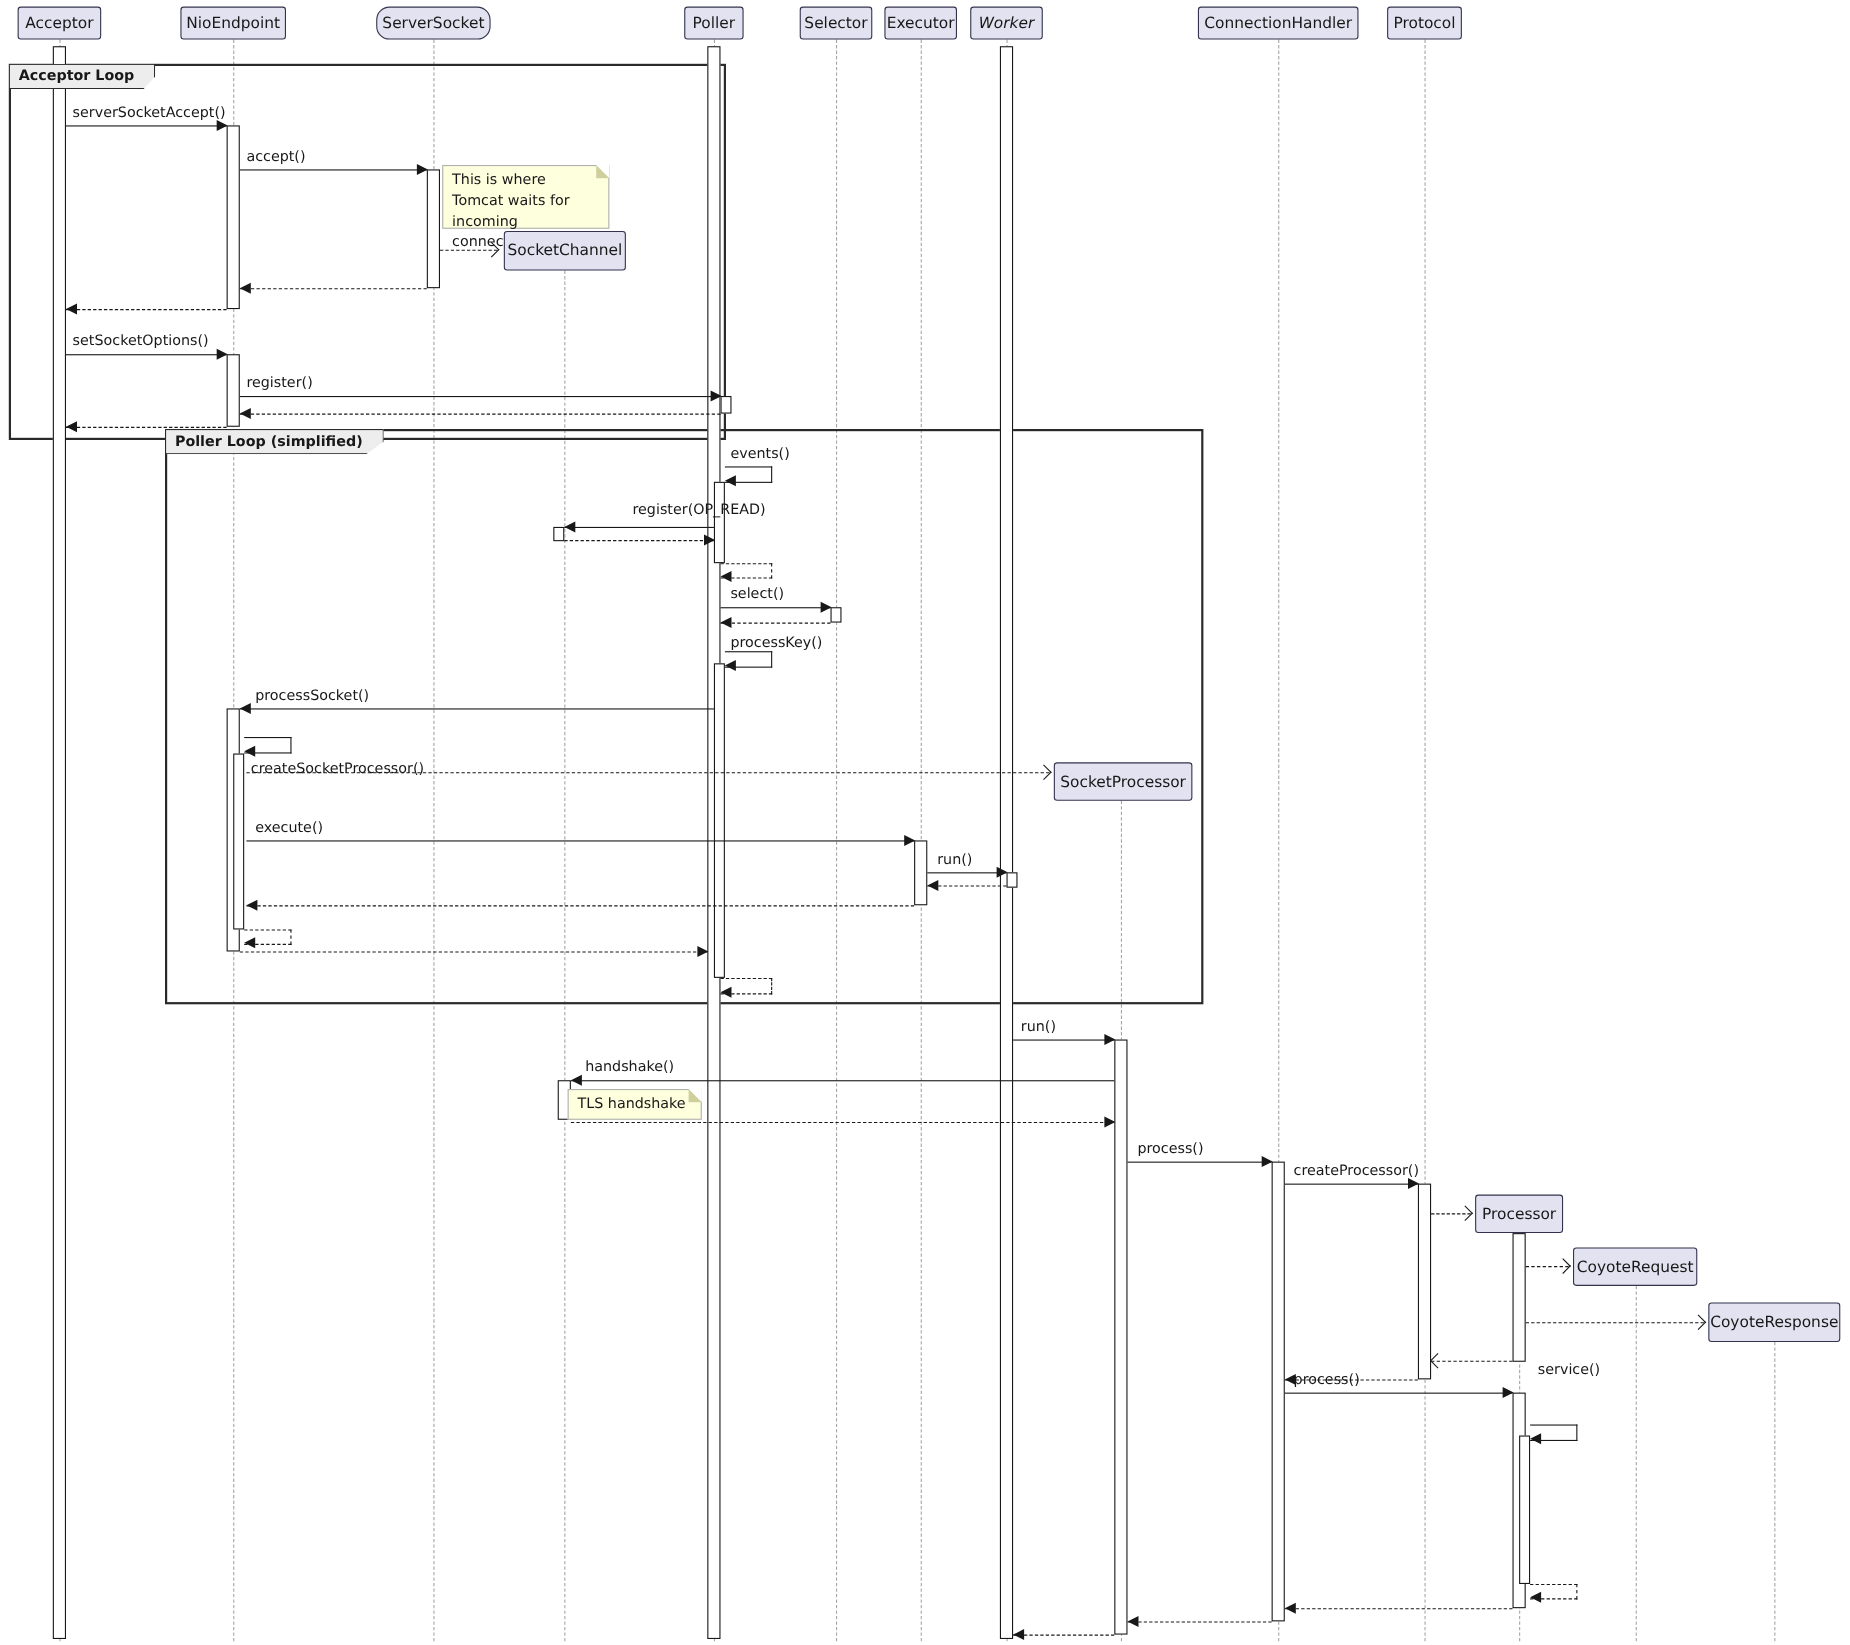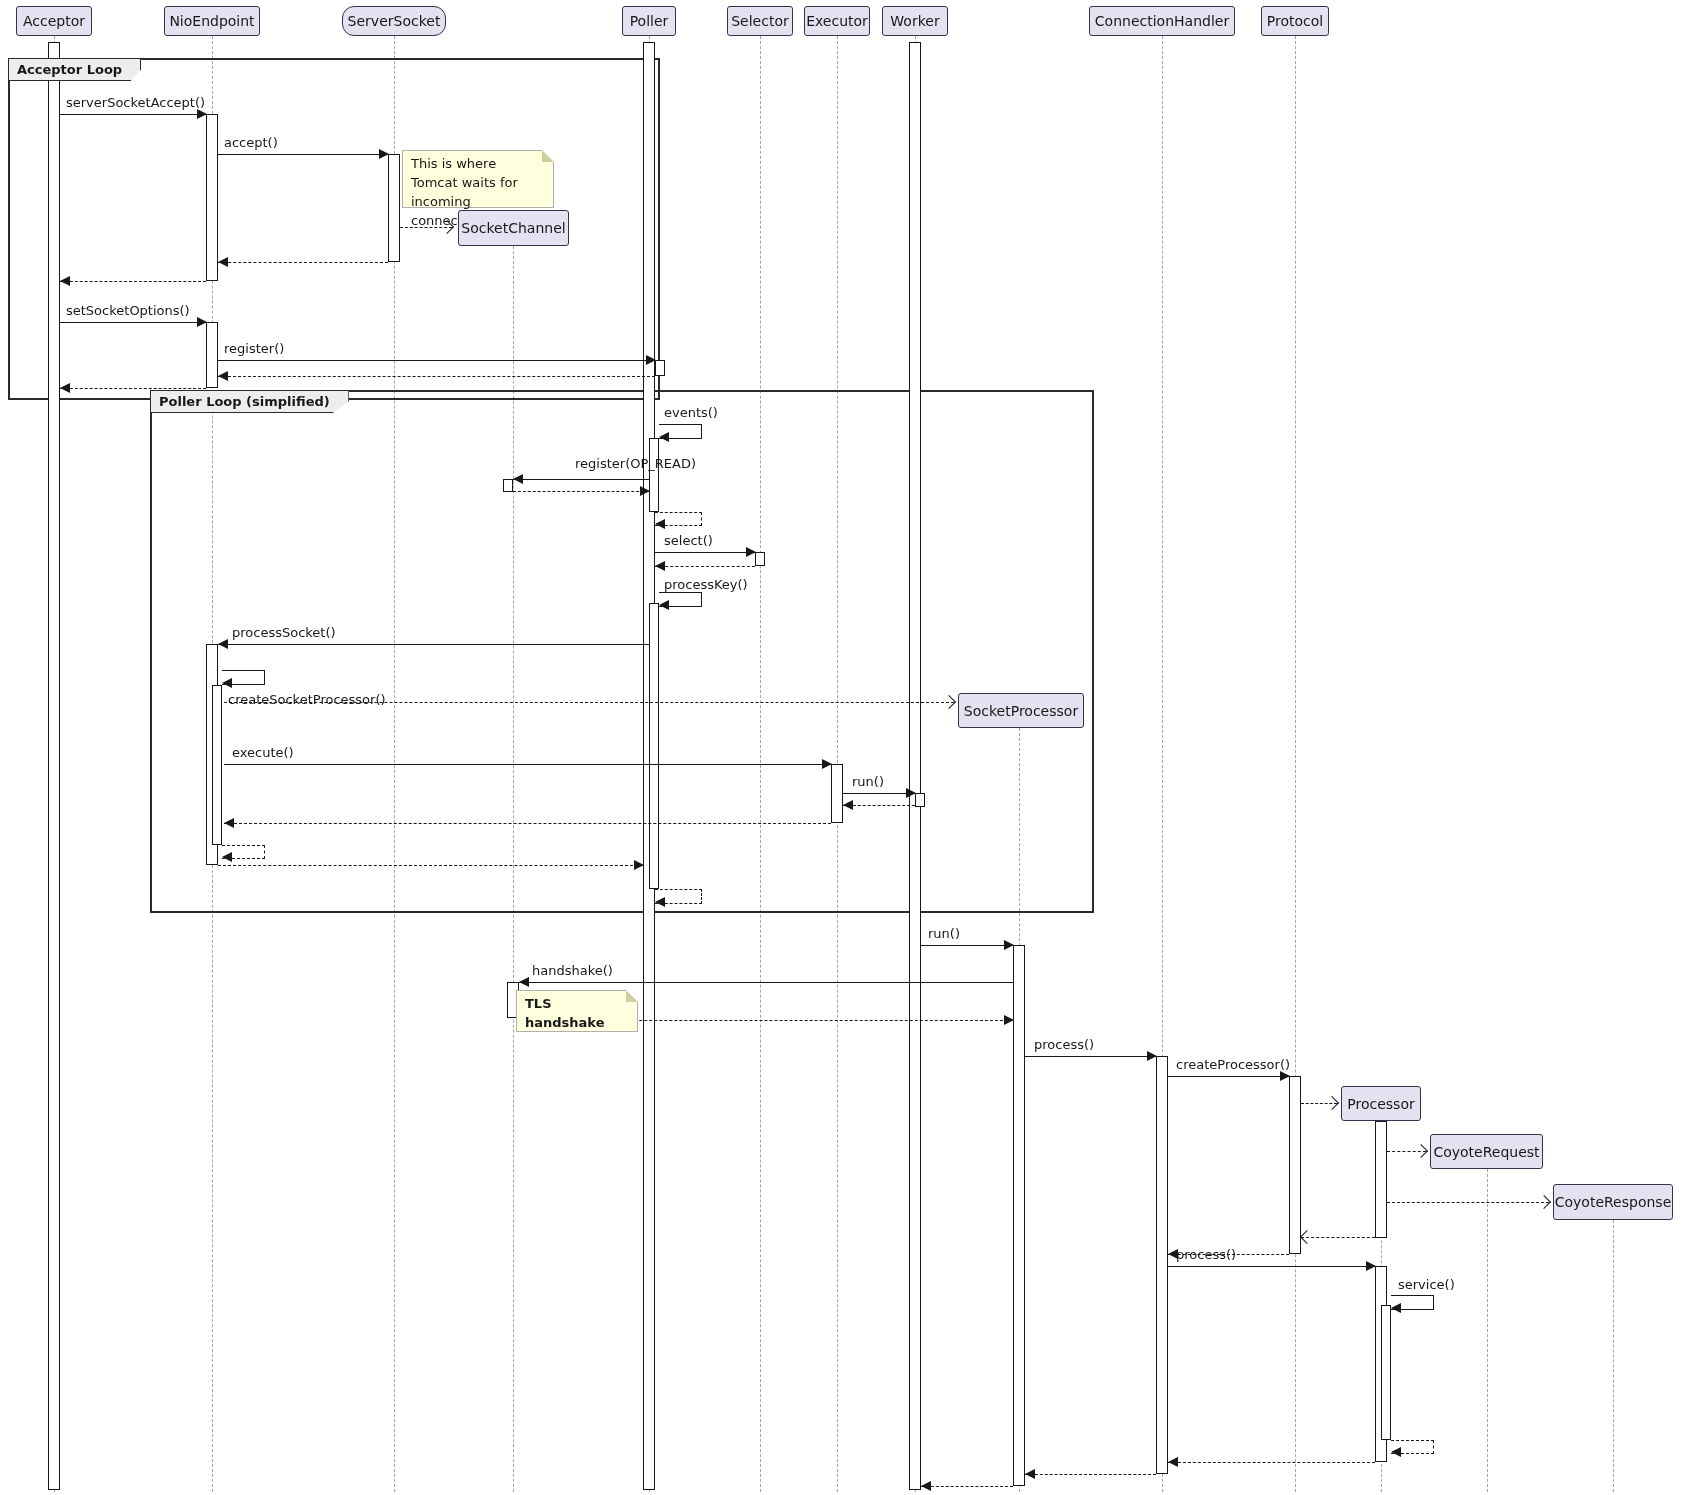--- a/index.html
+++ b/index.html
@@ -171,21 +171,21 @@
   <div class="tri-l" style="left:655px;top:897px;"></div>
 
   <span class="lbl" style="left:928px;top:926px;">run()</span>
   <div class="arrow" style="left:921px;top:945px;width:92px;"></div>
   <div class="tri-r" style="left:1004px;top:940px;"></div>
 
   <span class="lbl" style="left:532px;top:963px;">handshake()</span>
   <div class="arrow" style="left:519px;top:982px;width:494px;"></div>
   <div class="tri-l" style="left:519px;top:977px;"></div>
 
-  <div class="note" style="left:516px;top:990px;width:122px;height:42px;font-weight:bold;">TLS handshake</div>
+  <div class="note" style="left:516px;top:990px;width:122px;height:28px;">TLS handshake</div>
 
   <div class="arrow ret" style="left:519px;top:1020px;width:494px;"></div>
   <div class="tri-r" style="left:1004px;top:1015px;"></div>
 
   <span class="lbl" style="left:1034px;top:1037px;">process()</span>
   <div class="arrow" style="left:1025px;top:1056px;width:131px;"></div>
   <div class="tri-r" style="left:1147px;top:1051px;"></div>
 
   <span class="lbl" style="left:1176px;top:1057px;">createProcessor()</span>
   <div class="arrow" style="left:1168px;top:1076px;width:121px;"></div>
@@ -203,21 +203,21 @@
   <div class="arrow ret" style="left:1301px;top:1237px;width:74px;"></div>
   <div class="chev-l" style="left:1302px;top:1232px;"></div>
 
   <div class="arrow ret" style="left:1168px;top:1254px;width:121px;"></div>
   <div class="tri-l" style="left:1168px;top:1249px;"></div>
 
   <span class="lbl" style="left:1176px;top:1247px;">process()</span>
   <div class="arrow" style="left:1168px;top:1266px;width:207px;"></div>
   <div class="tri-r" style="left:1366px;top:1261px;"></div>
 
-  <span class="lbl" style="left:1398px;top:1277px;">service()</span>
+  <span class="lbl" style="left:1398px;top:1238px;">service()</span>
   <div class="loop" style="left:1391px;top:1295px;width:42px;height:13px;"></div>
   <div class="tri-l" style="left:1391px;top:1303px;"></div>
 
 
   <div class="loop ret" style="left:1391px;top:1440px;width:42px;height:12px;"></div>
   <div class="tri-l" style="left:1391px;top:1447px;"></div>
 
   <div class="arrow ret" style="left:1168px;top:1462px;width:207px;"></div>
   <div class="tri-l" style="left:1168px;top:1457px;"></div>
 
@@ -226,21 +226,21 @@
 
   <div class="arrow ret" style="left:921px;top:1486px;width:92px;"></div>
   <div class="tri-l" style="left:921px;top:1481px;"></div>
 
   <div class="p" style="left:16px;top:6px;width:76px;height:30px;">Acceptor</div>
   <div class="p" style="left:164px;top:6px;width:96px;height:30px;">NioEndpoint</div>
   <div class="p" style="left:342px;top:6px;width:104px;height:30px;border-radius:12px;">ServerSocket</div>
   <div class="p" style="left:622px;top:6px;width:54px;height:30px;">Poller</div>
   <div class="p" style="left:727px;top:6px;width:66px;height:30px;">Selector</div>
   <div class="p" style="left:804px;top:6px;width:66px;height:30px;">Executor</div>
-  <div class="p" style="left:882px;top:6px;width:66px;height:30px;">Worker</div>
+  <div class="p" style="left:882px;top:6px;width:66px;height:30px;font-style:italic;">Worker</div>
   <div class="p" style="left:1089px;top:6px;width:146px;height:30px;">ConnectionHandler</div>
   <div class="p" style="left:1261px;top:6px;width:68px;height:30px;">Protocol</div>
 
   <div class="p" style="left:458px;top:210px;width:111px;height:36px;">SocketChannel</div>
   <div class="p" style="left:958px;top:693px;width:126px;height:35px;">SocketProcessor</div>
   <div class="p" style="left:1341px;top:1086px;width:80px;height:35px;">Processor</div>
   <div class="p" style="left:1430px;top:1134px;width:113px;height:35px;">CoyoteRequest</div>
   <div class="p" style="left:1553px;top:1184px;width:120px;height:36px;">CoyoteResponse</div>
 
 </div>

